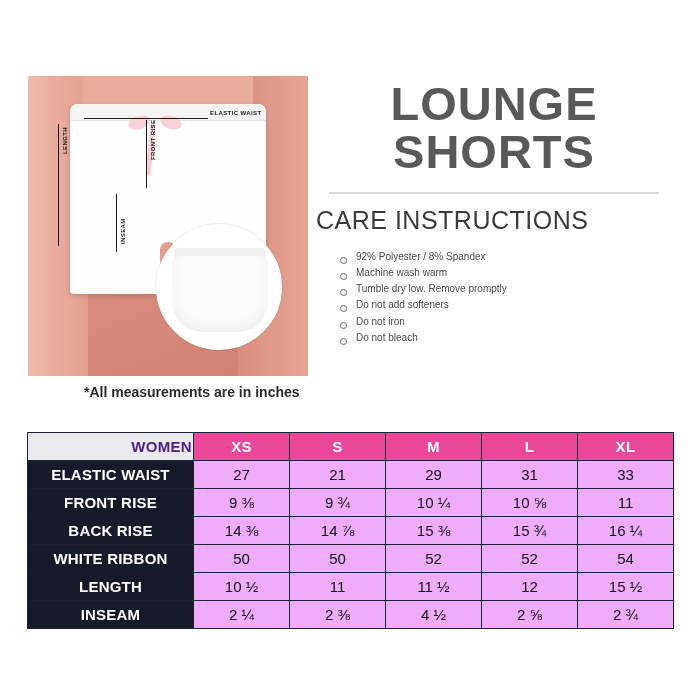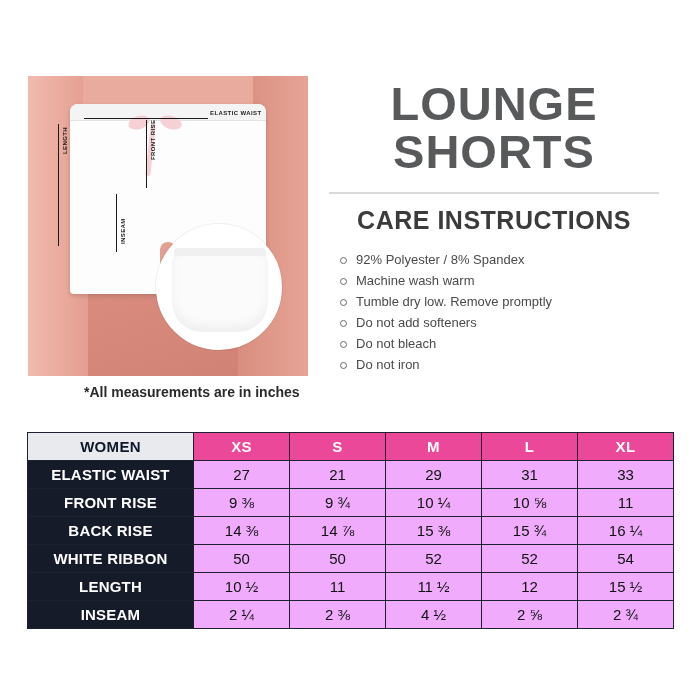--- a/index.html
+++ b/index.html
@@ -203,34 +203,33 @@
     margin: 0;
   }
   .divider {
     width: 330px;
     height: 2px;
     background: #d9d9d9;
     margin: 16px auto 12px auto;
   }
   .subtitle {
     font-size: 25px;
-    font-weight: bold;
+    font-weight: normal;
     color: #3b3b3b;
     letter-spacing: 0.5px;
-    text-align: center;
     margin: 0 0 14px 0;
   }
   .care-list {
     list-style: none;
     margin: 0;
     padding: 0 0 0 24px;
   }
   .care-list li {
     position: relative;
-    font-size: 13px;
+    font-size: 10px;
     color: #4a4a4a;
     line-height: 1.62;
     padding-left: 16px;
   }
   .care-list li:before {
     content: "";
     position: absolute;
     left: 0;
     top: 8px;
     width: 5px;
@@ -265,21 +264,22 @@
 
   thead th {
     background: #ec4899;
     color: #ffffff;
     font-weight: bold;
     font-size: 15px;
     letter-spacing: 0.3px;
   }
   thead th.corner {
     background: #e9eaee;
-    color: #0f172a;
+    color: #4c1d95;
+    text-align: right;
   }
   tbody td.rowlabel {
     background: #151b28;
     color: #ffffff;
     font-weight: bold;
     letter-spacing: 0.2px;
   }
   tbody td.val {
     background: #f0abfc;
     color: #111111;
@@ -332,22 +332,22 @@
         <div>LOUNGE</div>
         <div>SHORTS</div>
       </div>
       <div class="divider"></div>
       <div class="subtitle">CARE INSTRUCTIONS</div>
       <ul class="care-list">
         <li>92% Polyester / 8% Spandex</li>
         <li>Machine wash warm</li>
         <li>Tumble dry low. Remove promptly</li>
         <li>Do not add softeners</li>
+        <li>Do not iron</li>
         <li>Do not bleach</li>
-        <li>Do not iron</li>
       </ul>
     </div>
   </div>
 
   <div class="table-wrap">
     <table class="size-table">
       <colgroup>
         <col class="labelcol">
         <col class="sizecol">
           <col class="sizecol">

